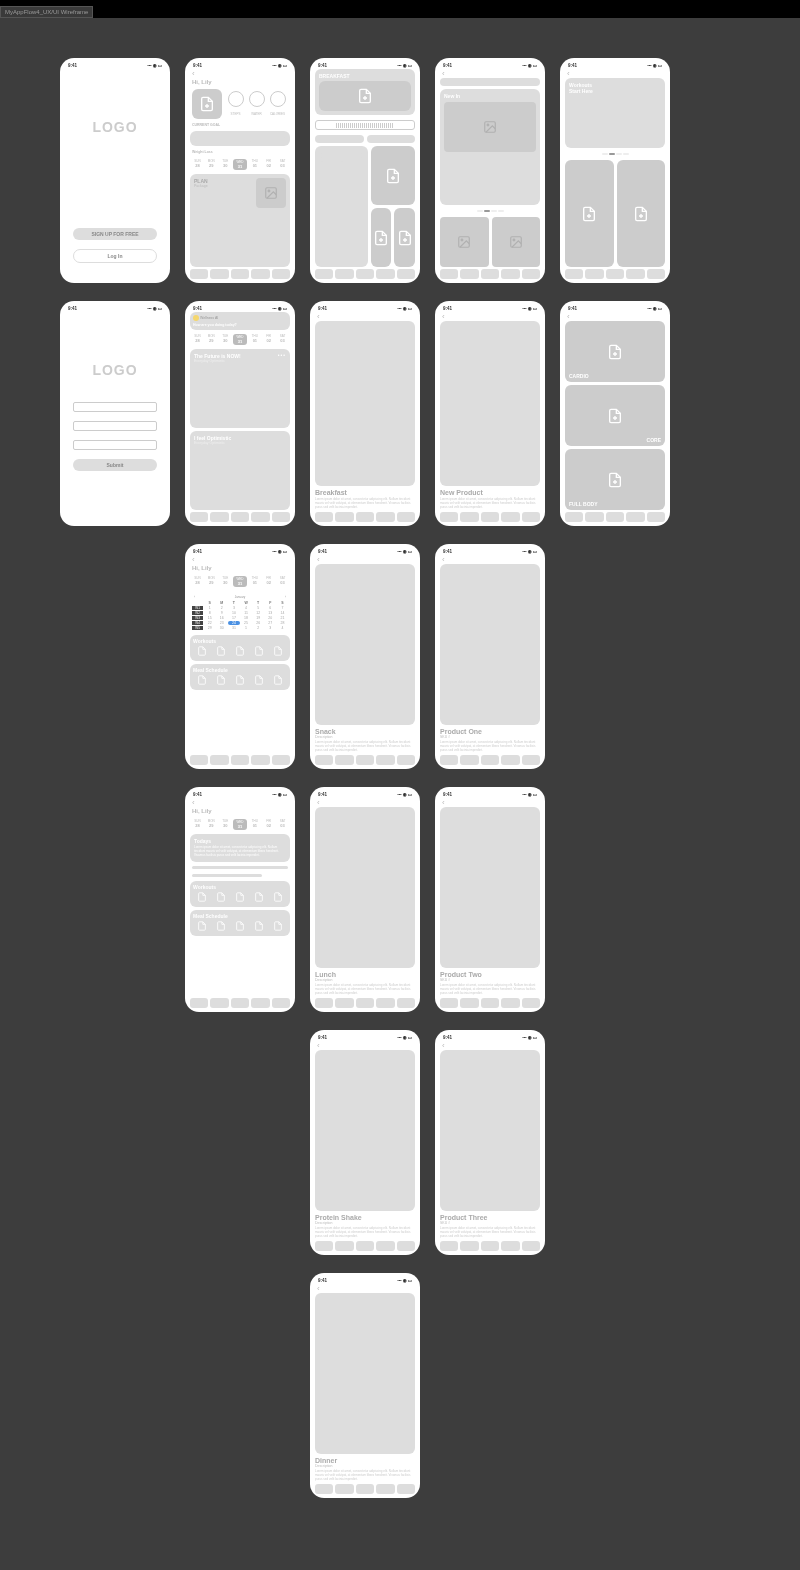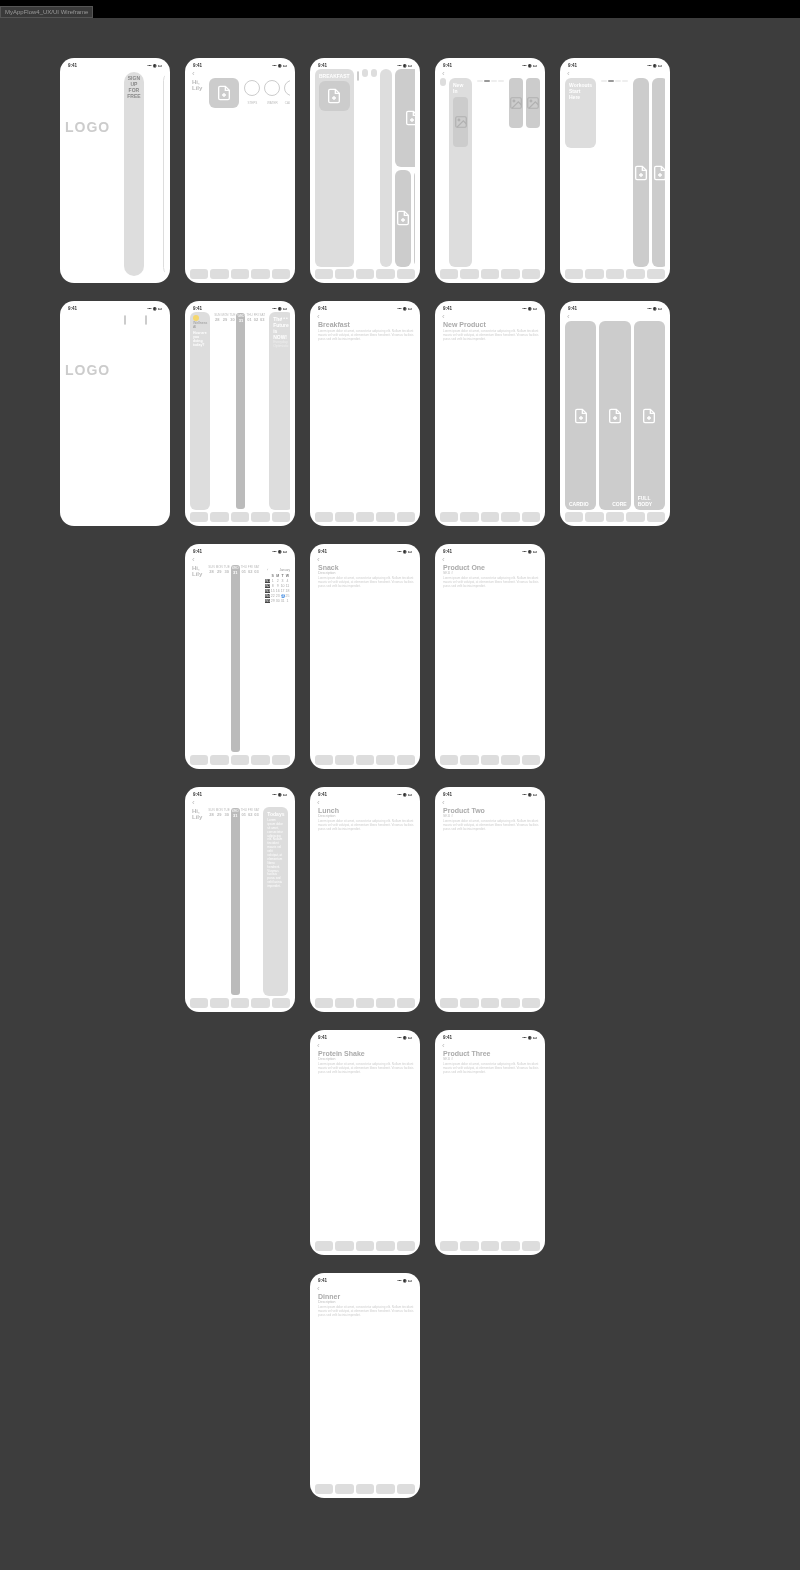--- a/index.html
+++ b/index.html
@@ -6,21 +6,21 @@
 body{background:#000;width:800px}
 .tab{background:#3a3a3a;color:#999;font-size:6px;padding:2px 4px;display:inline-block;border:1px solid #555}
 .canvas{background:#3d3d3d;padding:40px 60px;min-height:1560px}
 .row{display:flex;gap:15px;margin-bottom:18px}
 .spacer{width:110px;flex-shrink:0}
 .phone{width:110px;height:225px;background:#fff;border-radius:14px;padding:4px 5px;display:flex;flex-direction:column;position:relative;flex-shrink:0}
 .sb{display:flex;justify-content:space-between;font-size:4.5px;font-weight:600;color:#333;padding:1px 3px}
 .sb .r{display:flex;gap:1px;align-items:center}
 .sig{font-size:4px}
 .back{font-size:8px;color:#bbb;padding:0 2px}
-.content{flex:1;display:flex;flex-direction:row;gap:3px;overflow:hidden}
+.content{flex:1;display:flex;flex-direction:column;gap:3px;overflow:hidden}
 .tabbar{display:flex;gap:2px;margin-top:2px}
 .tbtn{flex:1;height:10px;background:#ddd;border-radius:3px;display:flex;align-items:center;justify-content:center}
 .logo{text-align:center;color:#ccc;font-size:14px;font-weight:600;letter-spacing:1px;margin-top:50px}
 .btn{background:#ddd;border-radius:10px;padding:3px;text-align:center;font-size:5px;font-weight:600;color:#888;margin:3px 8px}
 .btn.outline{background:#fff;border:1px solid #ddd}
 .input{border:1px solid #ccc;height:10px;margin:3px 8px;border-radius:2px}
 .greet{font-size:6px;color:#bbb;font-weight:600;padding:1px 2px}
 .card{background:#ddd;border-radius:6px;padding:4px;position:relative}
 .card.sm{padding:3px}
 .ctitle{font-size:5px;font-weight:700;color:#aaa}

